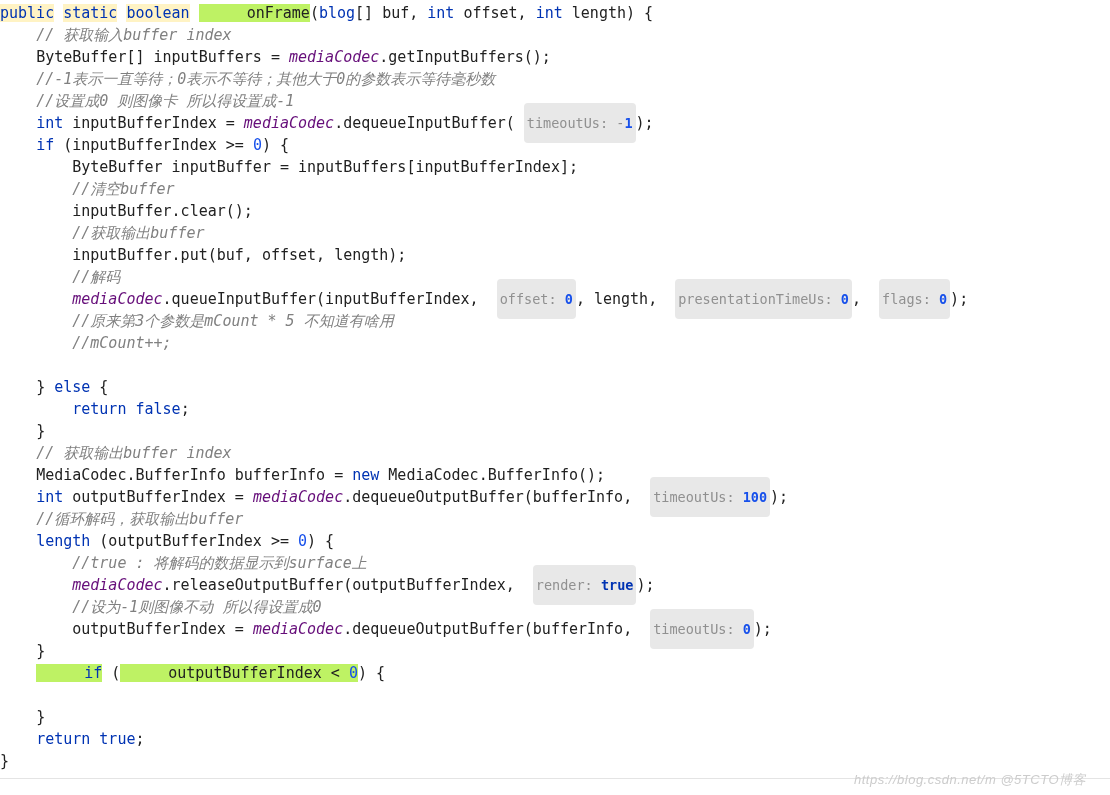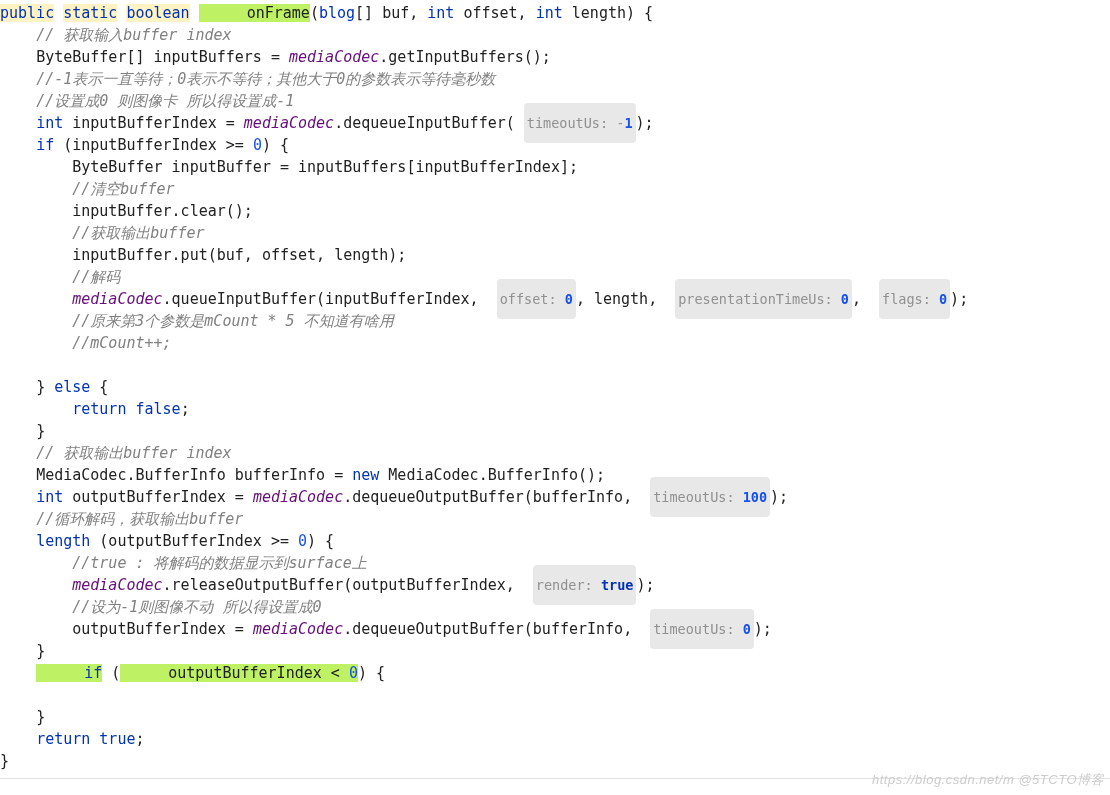--- a/index.html
+++ b/index.html
@@ -19,21 +19,21 @@
 }
 .kw { color: #0033B3; font-weight: normal; }
 .hl { background: #FFF3C4; }
 .field { color: #660e7a; font-style: italic; }
 .cm { color: #808080; font-style: italic; }
 .num { color: #1750EB; }
 .hint { color: #909090; background: #E8E8E8; border-radius: 4px; padding: 12px 3px; font-size: 0.9em; font-style: normal; }
 .hintval { color: #1750EB; font-weight: bold; }
 .hintvalk { color: #0033B3; font-weight: bold; }
 .method-hl { background: #bef264; padding-left: 48px; }
-.wm { position: absolute; right: 6px; bottom: 4px; color: #ccc; font-size: 13px; font-family: sans-serif; font-style: italic; letter-spacing: 0.5px;}
+.wm { position: absolute; right: 24px; bottom: 4px; color: #ccc; font-size: 13px; font-family: sans-serif; font-style: italic; letter-spacing: 0.5px;}
 .footer-line { border-top: 1px solid #e4e4e4; margin-top: 6px;}
 </style>
 </head>
 <body>
 
 <pre><span class="kw hl">public</span> <span class="kw hl">static</span> <span class="kw hl">boolean</span> <span class="method-hl">onFrame</span>(<span class="kw">blog</span><span>[] buf, </span><span class="kw">int</span><span> offset, </span><span class="kw">int</span><span> length) {</span>
     <span class="cm">// 获取输入buffer index</span>
     <span>ByteBuffer[] inputBuffers = </span><span class="field">mediaCodec</span><span>.getInputBuffers();</span>
     <span class="cm">//-1表示一直等待；0表示不等待；其他大于0的参数表示等待毫秒数</span>
     <span class="cm">//设置成0 则图像卡 所以得设置成-1</span>

